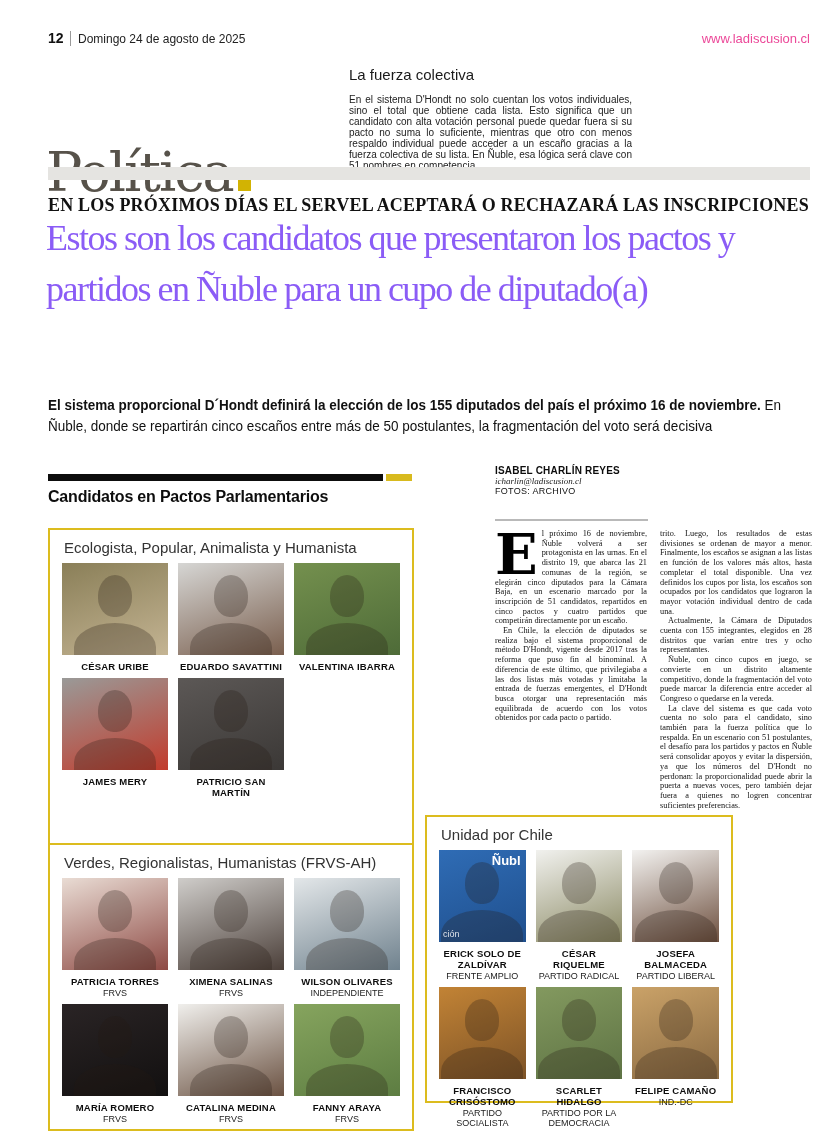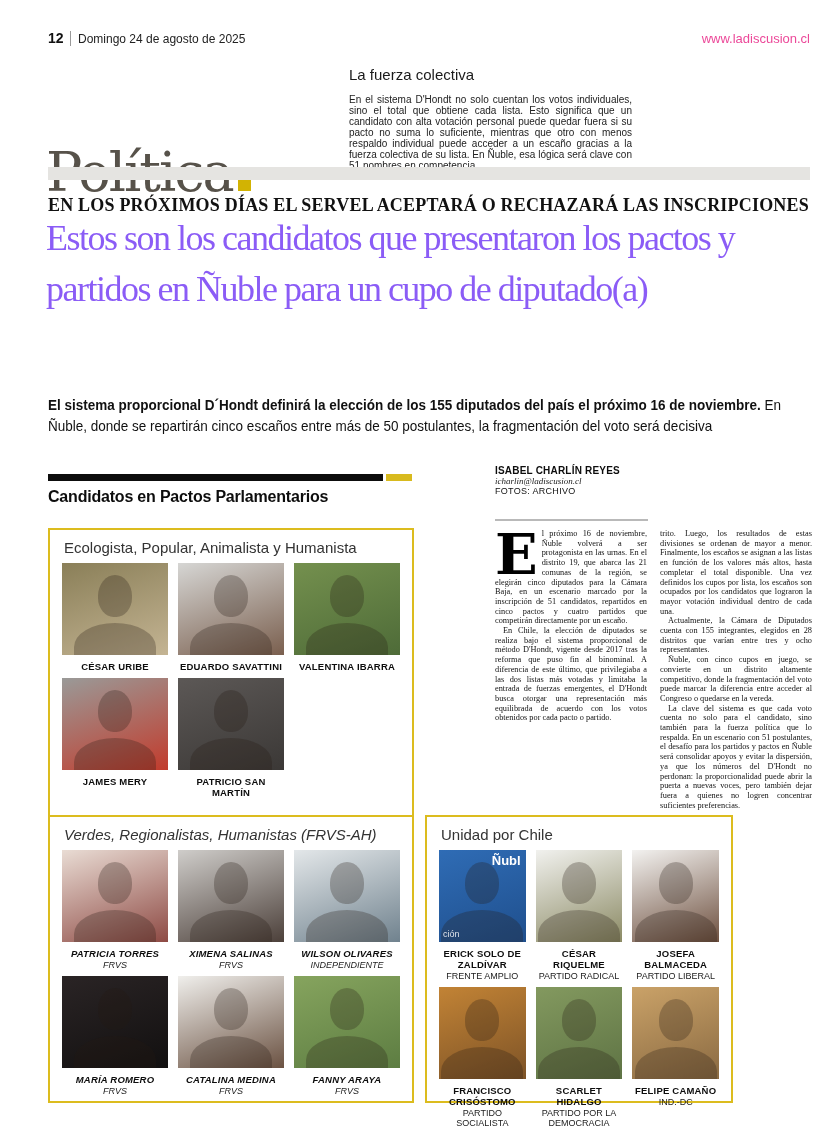--- a/index.html
+++ b/index.html
@@ -34,21 +34,21 @@
   .lead b{font-weight:bold;}
   
   .section-bar{position:absolute;left:48px;top:474px;width:364px;height:7px;}
   .section-bar .blk{position:absolute;left:0;top:0;width:335px;height:7px;background:#0d0d0d;}
   .section-bar .yel{position:absolute;right:0;top:0;width:26px;height:7px;background:#d8ba1e;}
   .section-label{position:absolute;left:48px;top:488px;font-size:16px;font-weight:bold;
     letter-spacing:-0.2px;color:#0d0d0d;}
   
   .box{position:absolute;border:2px solid #dcbc1e;background:#fff;box-sizing:border-box;}
   .box1{left:48px;top:514px;width:366px;height:358px;margin-top:14px;}
-  .box2{left:48px;top:815px;width:366px;height:288px;font-style:italic;}
+  .box2{left:48px;top:843px;width:366px;height:288px;}
   .box3{left:425px;top:815px;width:308px;height:288px;}
   .box-title{font-size:15px;color:#333;margin:9px 14px 7px 14px;}
   .grid{display:grid;grid-template-columns:repeat(3,1fr);column-gap:10px;row-gap:6px;
     padding:0 12px;}
   .card{display:flex;flex-direction:column;align-items:center;}
   .photo{width:100%;height:92px;position:relative;overflow:hidden;}
   .photo::before{content:"";position:absolute;left:50%;top:12px;transform:translateX(-50%);
     width:34px;height:42px;border-radius:50% 50% 46% 46%;background:rgba(35,24,18,.28);}
   .photo::after{content:"";position:absolute;left:50%;bottom:-16px;transform:translateX(-50%);
     width:82px;height:48px;border-radius:50% 50% 0 0;background:rgba(35,24,18,.28);}

